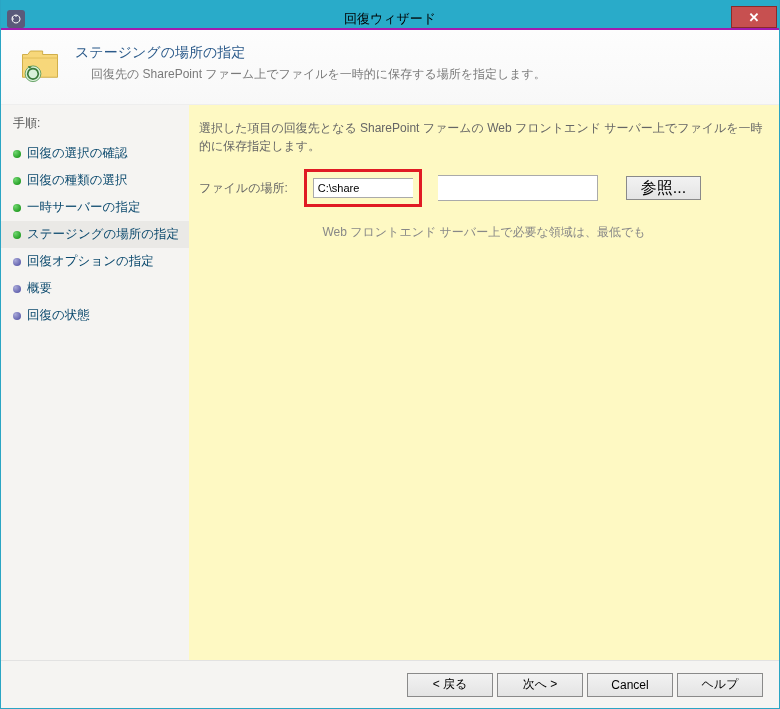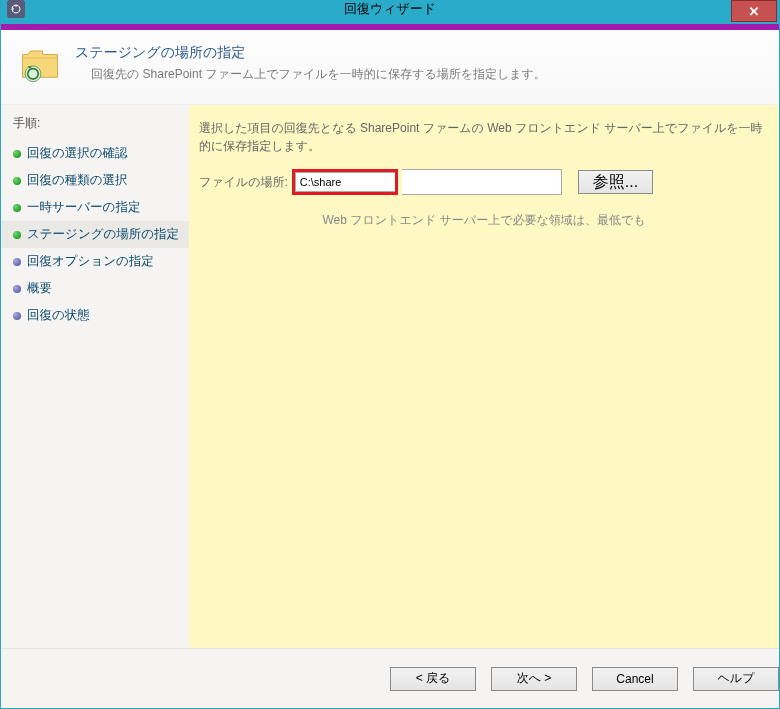--- a/index.html
+++ b/index.html
@@ -18,23 +18,23 @@
     background: #fff;
     display: flex;
     flex-direction: column;
     border: 1px solid #2aa5c4;
     border-top: none;
   }
   .titlebar {
     height: 30px;
     background: #29abc9;
     display: flex;
-    align-items: flex-start;
+    align-items: flex-end;
     position: relative;
-    border-bottom: 6px solid #a21caf;
+    border-bottom: 2px solid #a21caf;
   }
   .titlebar .appicon {
     width: 18px; height: 18px;
     margin-left: 6px;
     background: #5a5a7a;
     border-radius: 3px;
     display: flex; align-items: center; justify-content: center;
   }
   .titlebar .appicon svg { width: 12px; height: 12px; }
   .titlebar .title {
@@ -125,42 +125,42 @@
     border-top: 1px solid #eee;
   }
   .main .desc {
     color: #666;
     line-height: 1.5;
     margin-bottom: 14px;
   }
   .fileloc-row {
     display: flex;
     align-items: center;
-    gap: 4px;
+    gap: 16px;
     margin-bottom: 16px;
   }
   .fileloc-label {
     color: #666;
     white-space: nowrap;
   }
   .fileloc-input-wrap {
     position: relative;
     border: 3px solid #e01b24;
     padding: 0;
   }
   .fileloc-input {
     width: 100px;
     height: 20px;
     padding: 7px 4px;
     font-family: inherit;
     font-size: 11px;
     border: 1px solid #aaa;
     border-right: none;
     background: #fff;
-    margin: 0;
+    margin: 6px;
   }
   .fileloc-input-ext {
     width: 160px;
     height: 26px;
     border: 1px solid #aaa;
     border-left: none;
     background: #fff;
   }
   .browse-btn {
     margin-left: 12px;
@@ -174,27 +174,28 @@
   }
   .hint-area {
     text-align: center;
     color: #888;
     line-height: 1.6;
     padding: 0 10px;
   }
   .hint1 { color: #888; }
   .hint2 { color: #888; margin-top: -4px; }
   .footer {
-    height: 60px;
+    height: 48px;
     background: #f5f4f2;
     border-top: 1px solid #e2e2e2;
     display: flex;
     align-items: center;
     justify-content: flex-end;
-    gap: 15px;
+    gap: 4px;
+    padding-right: 16px;
   }
   .footer button {
     width: 86px;
     height: 24px;
     font-family: inherit;
     font-size: 12px;
     background: linear-gradient(#f2f2f2,#e4e4e4);
     border: 1px solid #8a8a8a;
     cursor: default;
   }

